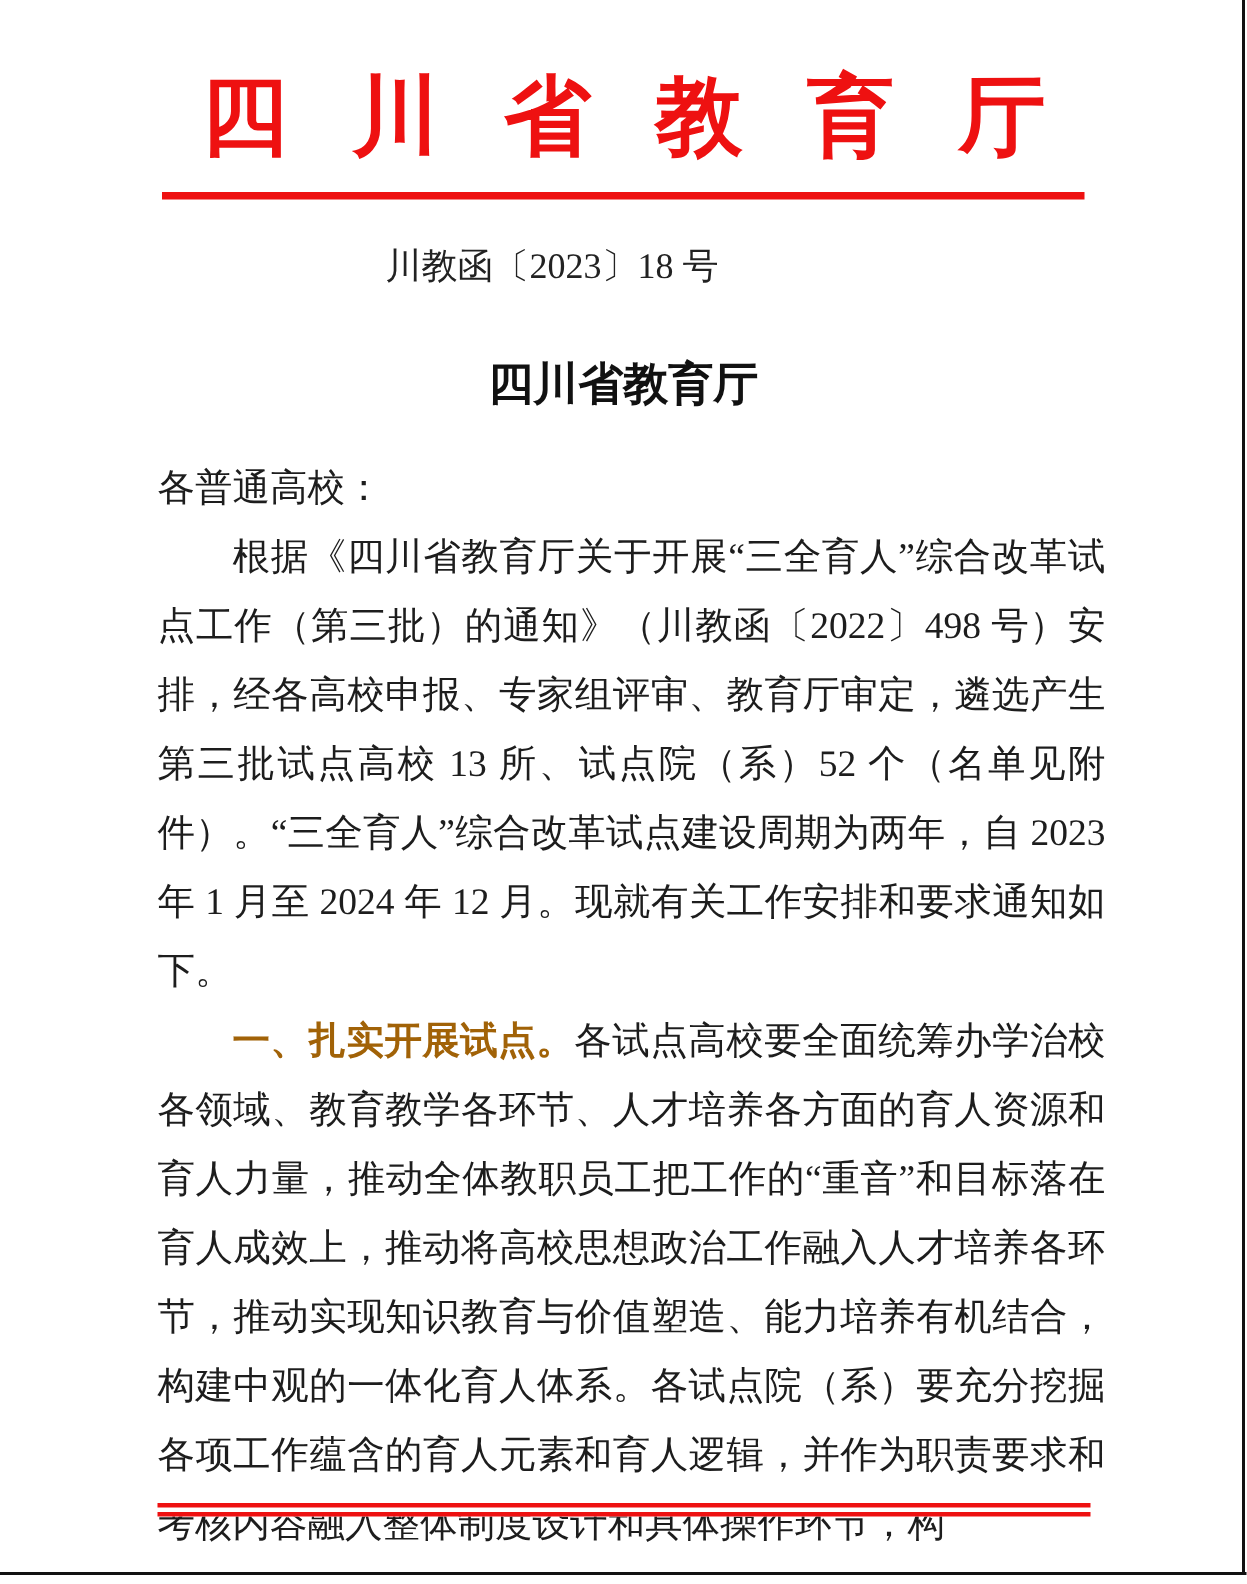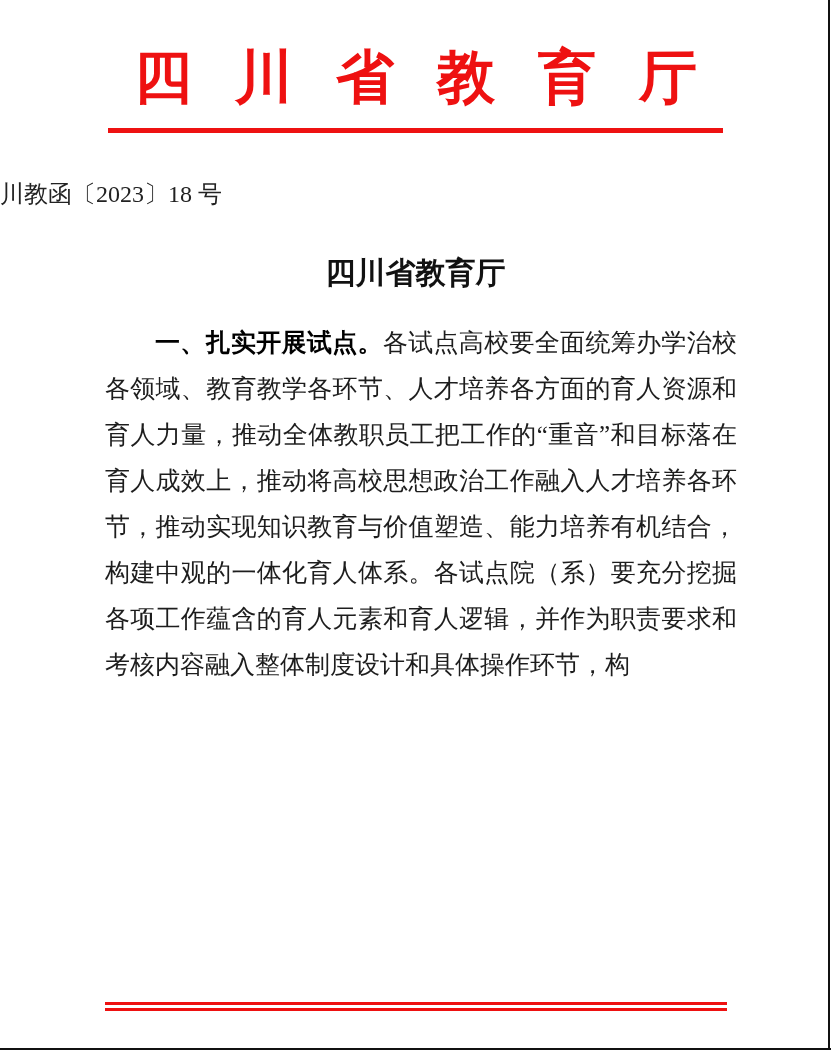--- a/index.html
+++ b/index.html
@@ -37,23 +37,23 @@
     white-space: nowrap;
   }
   .red-rule {
     margin: 13px auto 0 auto;
     width: 615px;
     height: 5px;
     background: #ee1111;
   }
 
   .doc-number {
-    margin-top: 44px;
+    margin-top: 28px;
     padding-right: 95px;
-    text-align: left;
+    text-align: center;
     font-size: 24px;
     line-height: 34px;
     color: #222222;
   }
 
   .doc-title {
     margin-top: 38px;
     text-align: center;
     font-weight: bold;
     color: #111111;
@@ -68,21 +68,21 @@
     font-size: 25px;
     line-height: 46px;
     text-align: justify;
     color: #1d1d1d;
   }
   .body-text p { margin: 0; }
   .indent { text-indent: 2em; }
   .para-heading {
     font-weight: bold;
     font-family: "Liberation Sans", "DejaVu Sans", sans-serif;
-    color: #000000;
+    color: #a16207;
   }
 
   
   .footer-rule {
     position: absolute;
     left: 105px;
     top: 1002px;
     width: 622px;
     height: 3px;
     background: #ffffff;
@@ -99,20 +99,22 @@
 
   <div class="red-rule"></div>
 
   <div class="doc-number">川教函〔2023〕18 号</div>
 
   <div class="doc-title">
     <div class="t1">四川省教育厅</div>
   </div>
 
   <div class="body-text">
+    <p>各普通高校：</p>
+    <p class="indent">根据《四川省教育厅关于开展“三全育人”综合改革试点工作（第三批）的通知》（川教函〔2022〕498 号）安排，经各高校申报、专家组评审、教育厅审定，遴选产生第三批试点高校 13 所、试点院（系）52 个（名单见附件）。“三全育人”综合改革试点建设周期为两年，自 2023 年 1 月至 2024 年 12 月。现就有关工作安排和要求通知如下。</p>
     <p class="indent"><span class="para-heading">一、扎实开展试点。</span><span>各试点高校要全面统筹办学治校各领域、教育教学各环节、人才培养各方面的育人资源和育人力量，推动全体教职员工把工作的“重音”和目标落在育人成效上，推动将高校思想政治工作融入人才培养各环节，推动实现知识教育与价值塑造、能力培养有机结合，构建中观的一体化育人体系。各试点院（系）要充分挖掘各项工作蕴含的育人元素和育人逻辑，并作为职责要求和考核内容融入整体制度设计和具体操作环节，构</span></p>
   </div>
 
   <div class="footer-rule"></div>
 
   <div class="border-right"></div>
   <div class="border-bottom"></div>
 
 </div>
 

